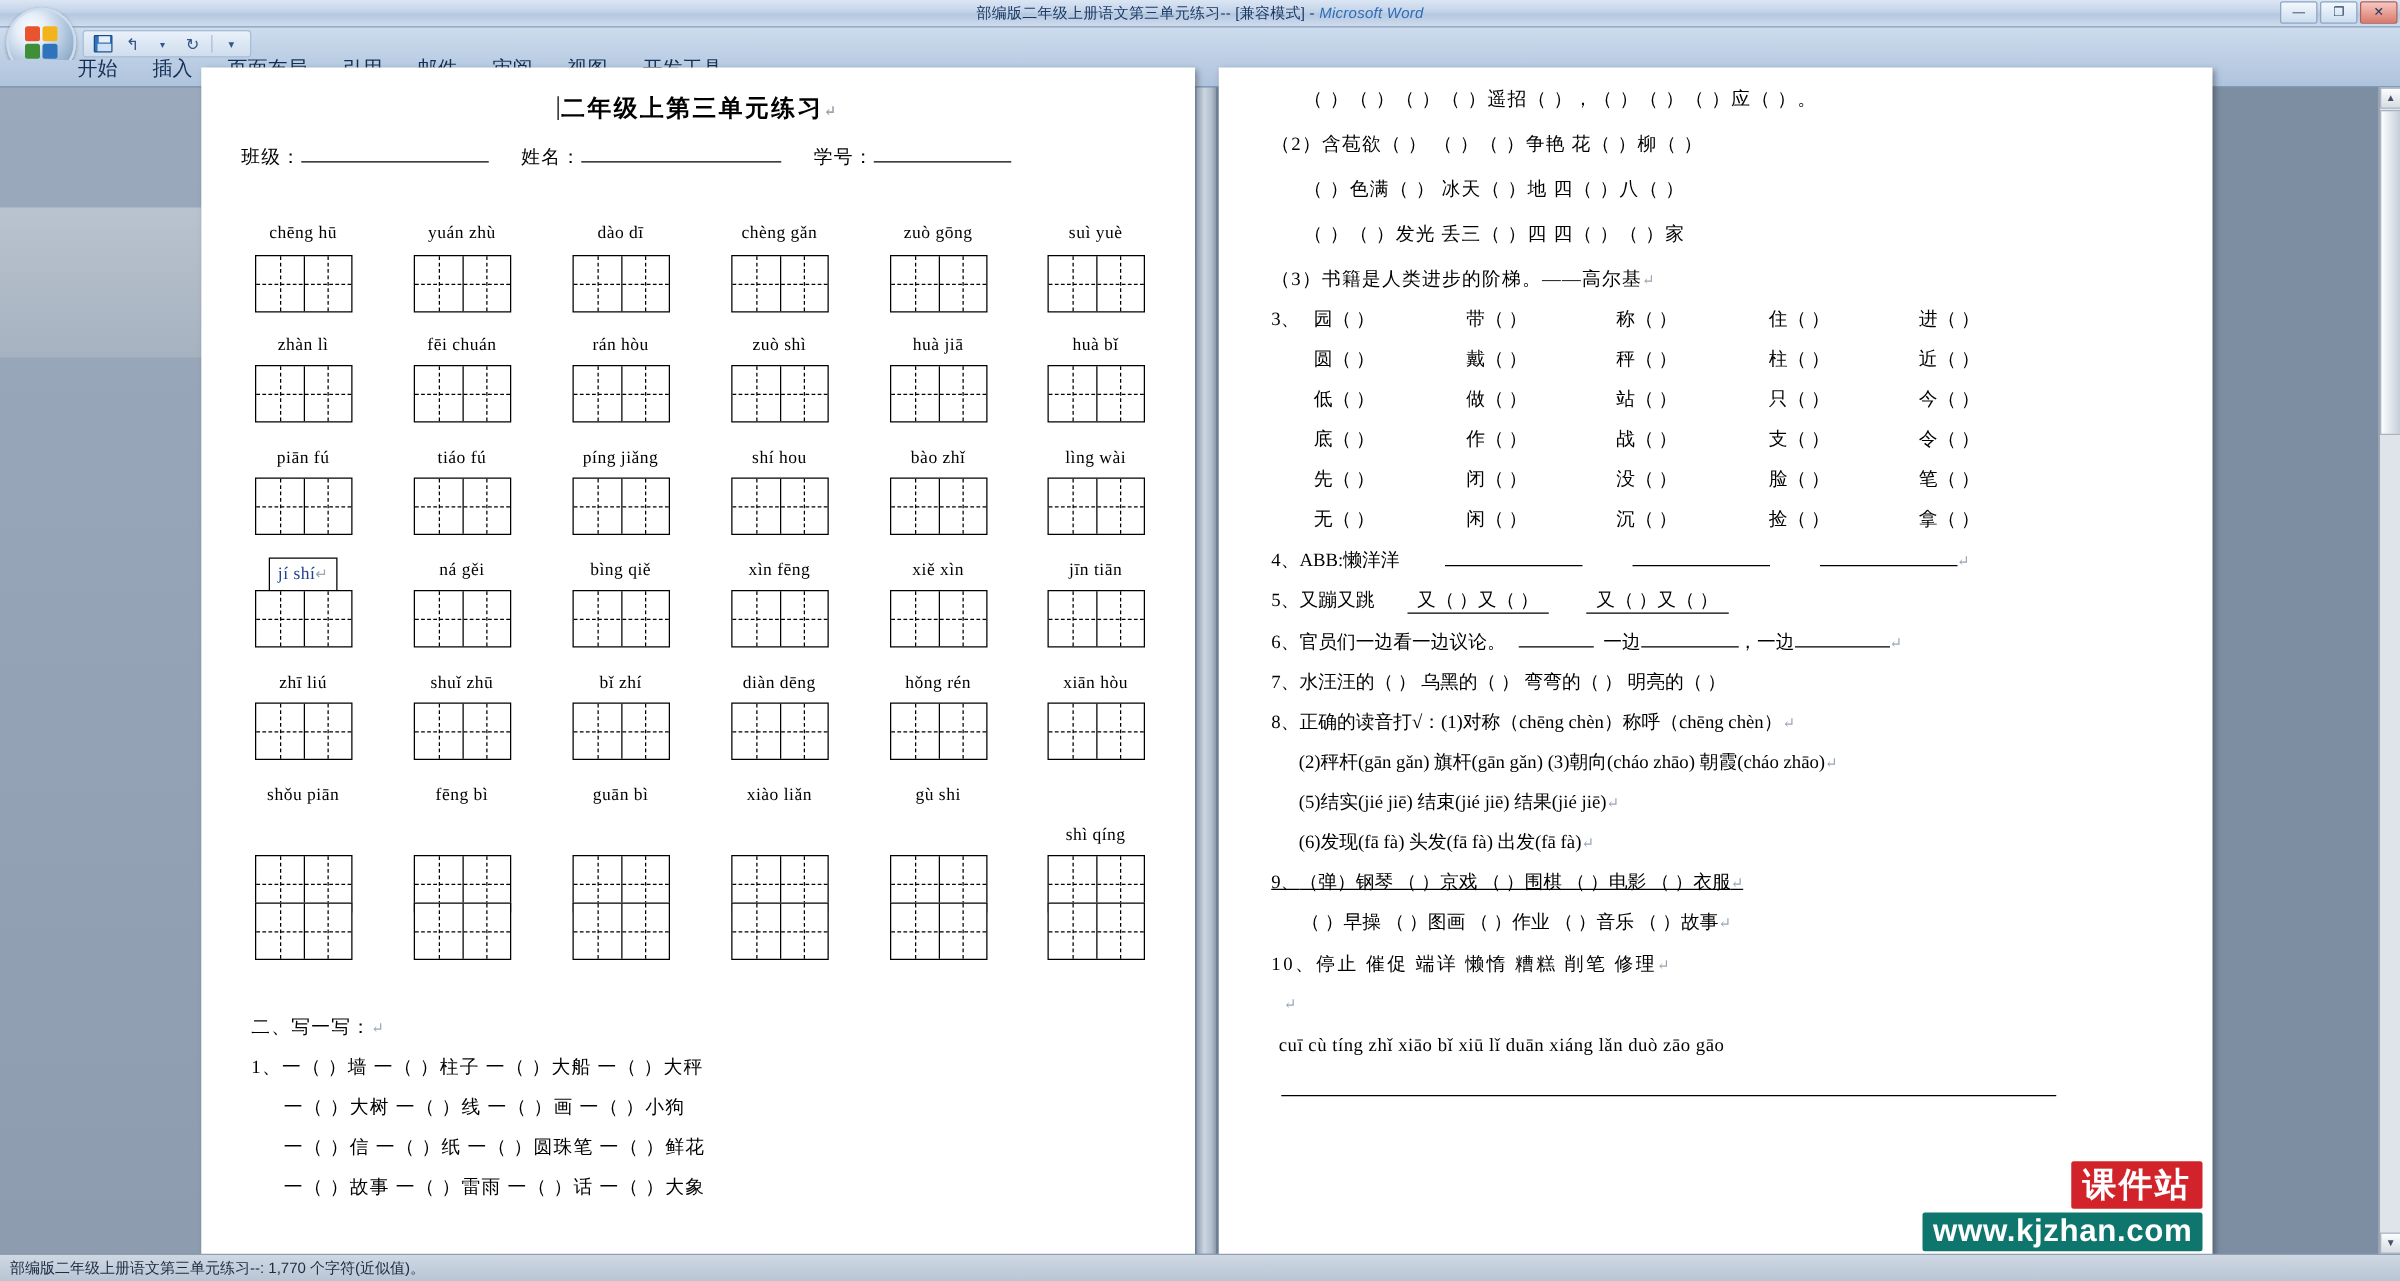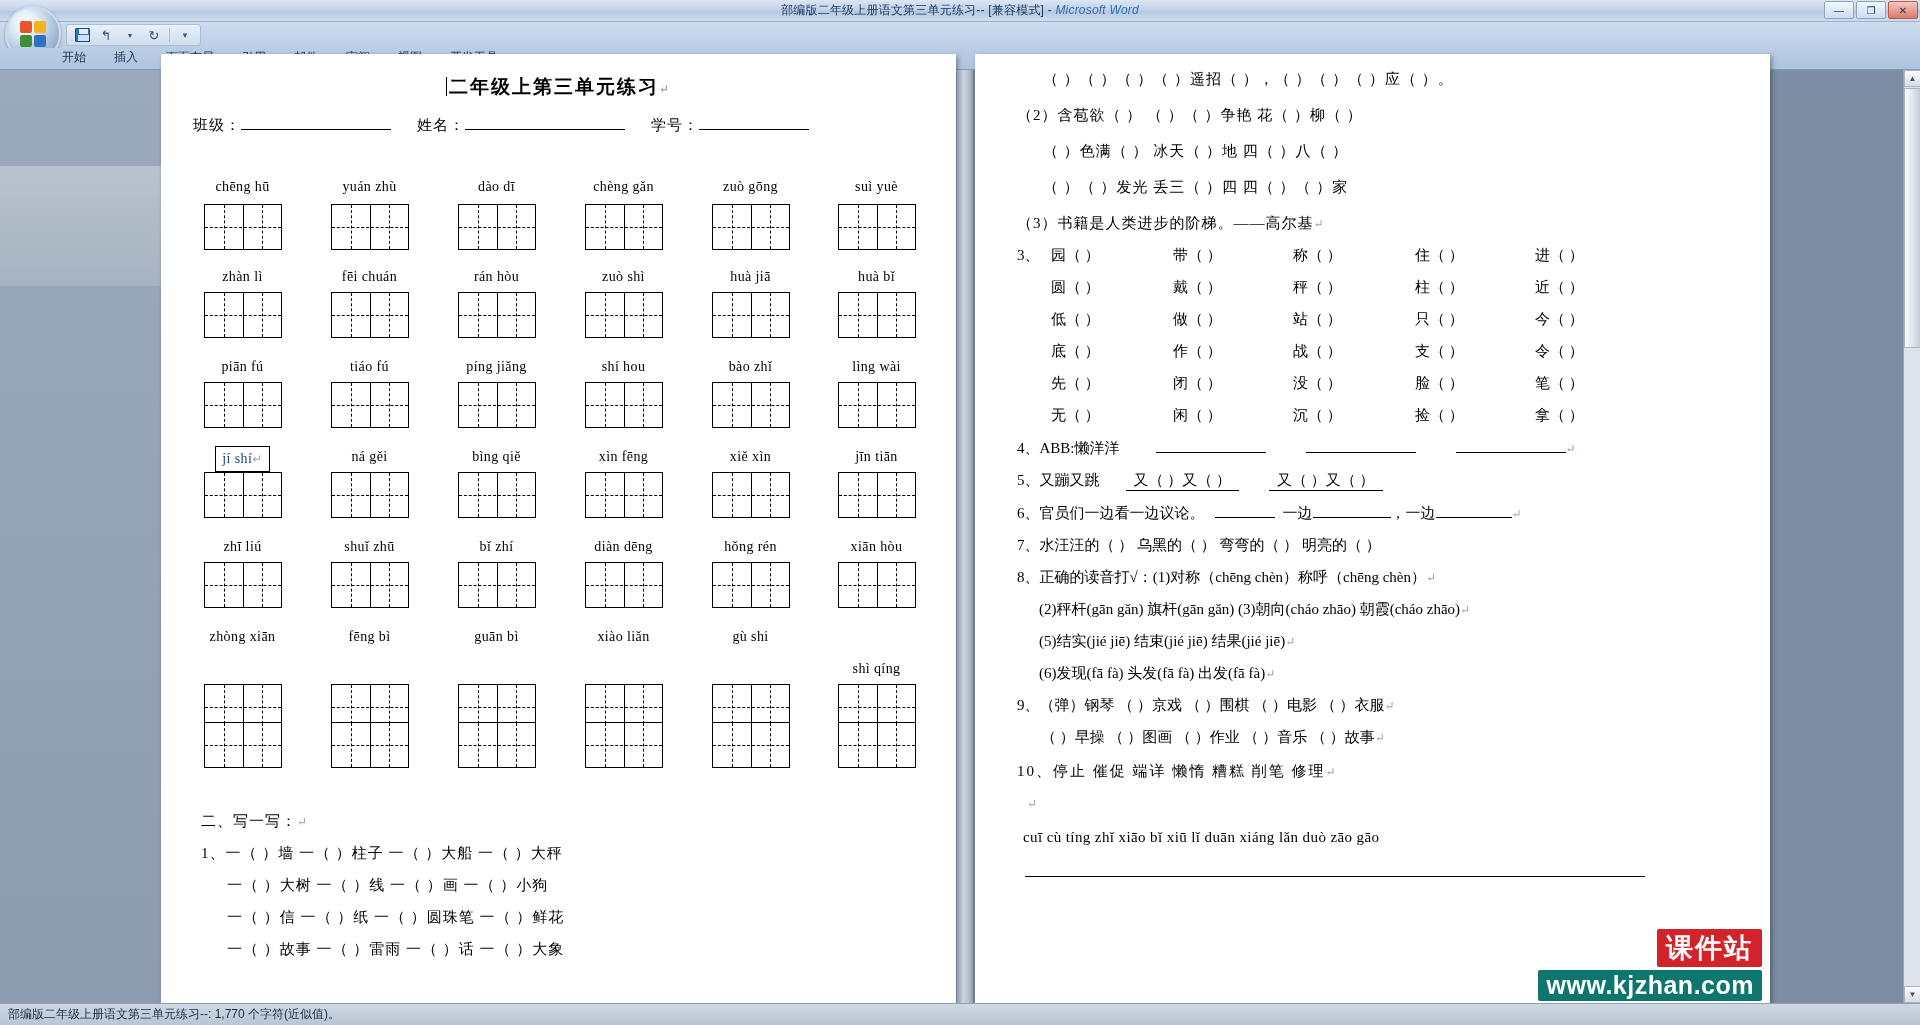--- a/index.html
+++ b/index.html
@@ -51,21 +51,21 @@
   .qat .save:before{content:"";position:absolute;left:2px;bottom:0;width:11px;height:6px;background:#cfe0f3;}
   .sep{width:1px;height:14px;background:#a9bdd6;}
   
   #tabs{
     position:absolute; left:0; top:48px; width:1920px; height:22px;
     background:linear-gradient(180deg,#bccee4 0%, #aec3dd 100%);
     border-bottom:1px solid #7f9bbd;
   }
   #tabs .tabstrip{ position:absolute; left:48px; top:0; display:flex; align-items:flex-end; height:22px;}
   #tabs .tab{
-    font-size:12px; color:#123055; padding:3px 14px 4px; cursor:default; white-space:nowrap;
+    font-size:16px; color:#123055; padding:3px 14px 4px; cursor:default; white-space:nowrap;
   }
   
   #workspace{
     position:absolute; left:0; top:70px; width:1920px; height:933px;
     background:#7d8ea3;
   }
   
   .page{
     position:absolute; background:#ffffff; box-shadow:2px 2px 5px rgba(0,0,0,.35);
     overflow:hidden;
@@ -539,21 +539,21 @@
                 <i class="q q1"></i>
                 <i class="q q2"></i>
               </div>
             </div>
         </div>
       </div>
 
       <div class="gridblock" style="left:18px;top:572px;width:760px;">
         <div class="pyrow">
           <div class="pycell" style="width:127px;">
-              <div class="pytxt">zhòng xiān</div>
+              <div class="pytxt">shǒu piān</div>
             </div>
           <div class="pycell" style="width:127px;">
               <div class="pytxt">fēng bì</div>
             </div>
           <div class="pycell" style="width:127px;">
               <div class="pytxt">guān bì</div>
             </div>
           <div class="pycell" style="width:127px;">
               <div class="pytxt">xiào liǎn</div>
             </div>
@@ -755,21 +755,21 @@
       </div>
       <div style="margin-top:13px;white-space:nowrap;padding-left:22px;">
         <span>(2)秤杆(gān gǎn) 旗杆(gān gǎn) (3)朝向(cháo zhāo) 朝霞(cháo zhāo)</span><span class="pilcrow">↵</span>
       </div>
       <div style="margin-top:13px;white-space:nowrap;padding-left:22px;">
         <span>(5)结实(jié jiē) 结束(jié jiē) 结果(jié jiē)</span><span class="pilcrow">↵</span>
       </div>
       <div style="margin-top:13px;white-space:nowrap;padding-left:22px;">
         <span>(6)发现(fā fà)  头发(fā fà) 出发(fā fà)</span><span class="pilcrow">↵</span>
       </div>
-      <div style="margin-top:13px;white-space:nowrap;">
+      <div style="margin-top:13px;white-space:nowrap;text-decoration:underline;">
         <span>9、</span><span>（弹）钢琴  （     ）京戏  （     ）围棋  （     ）电影  （     ）衣服</span><span class="pilcrow">↵</span>
       </div>
       <div style="margin-top:13px;white-space:nowrap;padding-left:24px;">
         <span>（     ）早操  （     ）图画  （     ）作业  （     ）音乐  （     ）故事</span><span class="pilcrow">↵</span>
       </div>
       <div style="margin-top:15px;white-space:nowrap;letter-spacing:2px;">
         <span>10、</span><span>停止    催促    端详    懒惰    糟糕    削笔    修理</span><span class="pilcrow">↵</span>
       </div>
       <div style="margin-top:14px;padding-left:10px;">
         <span class="pilcrow">↵</span>

